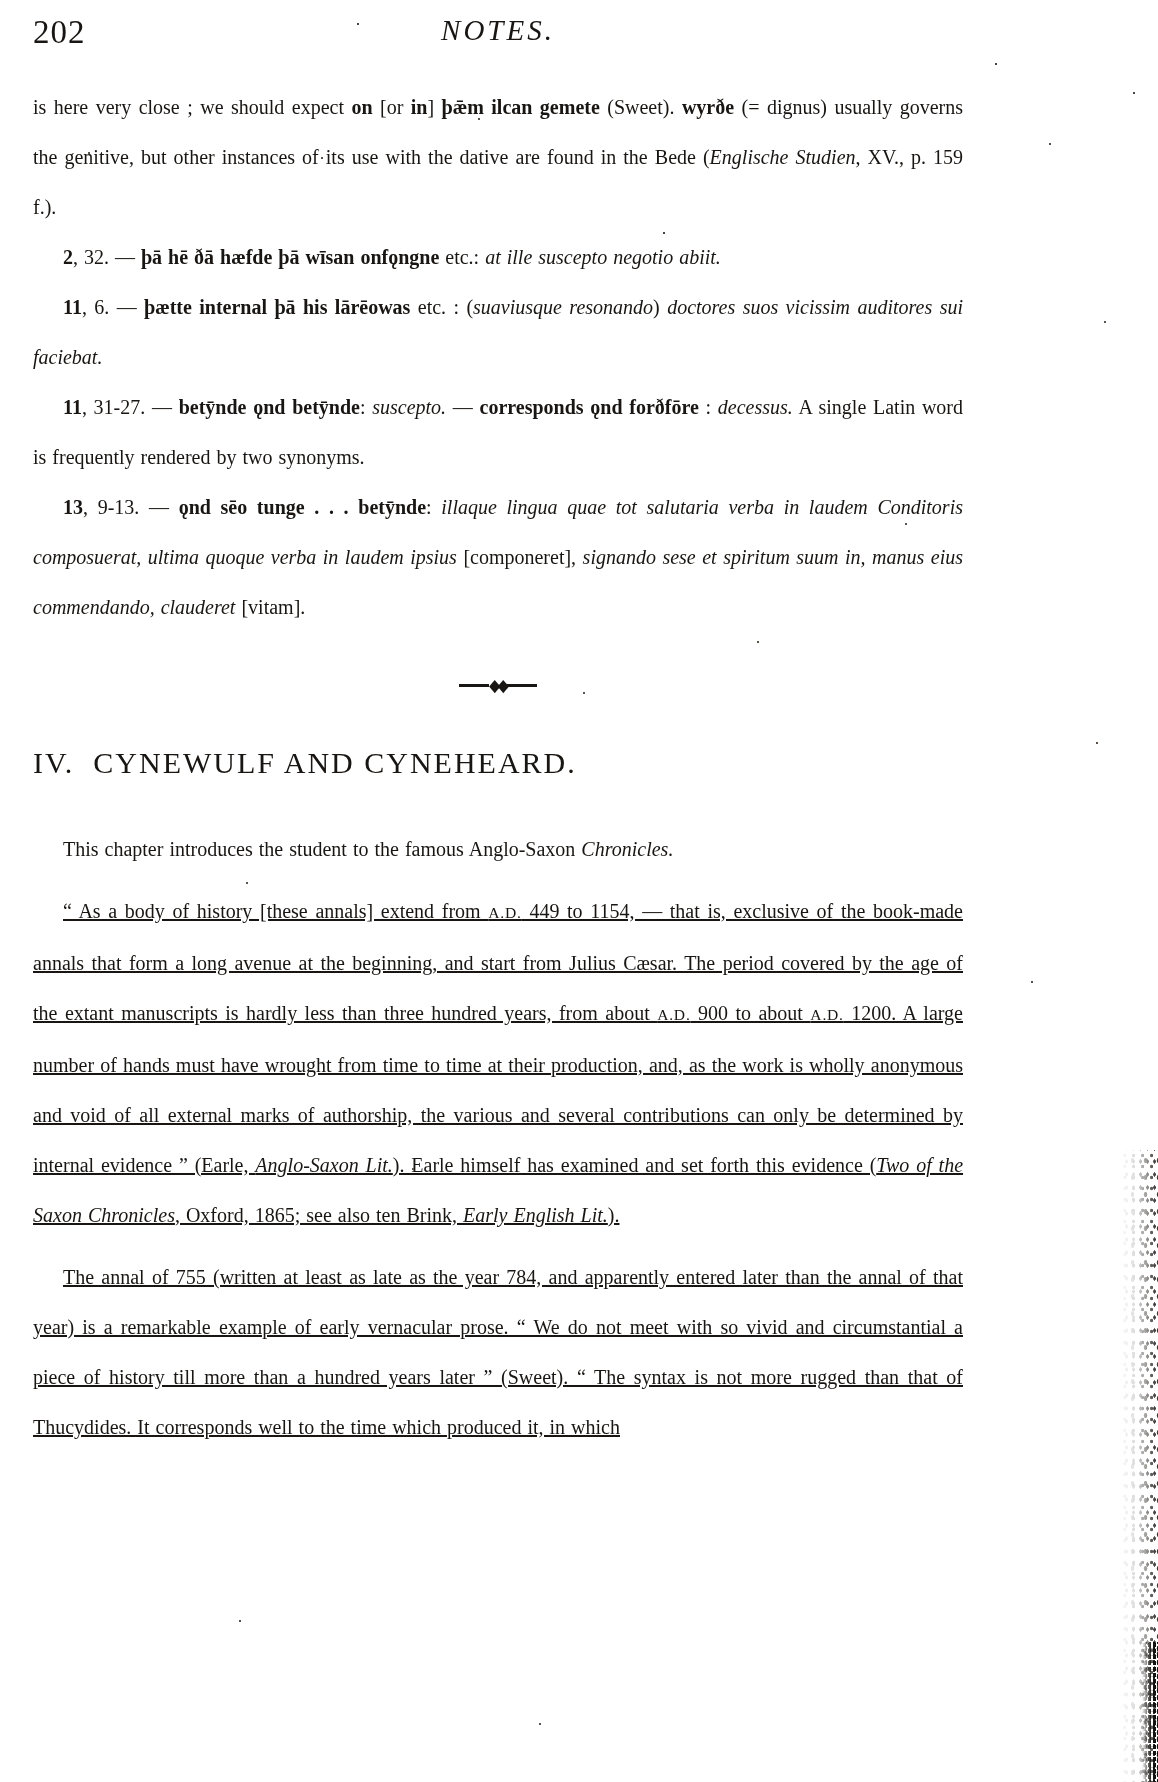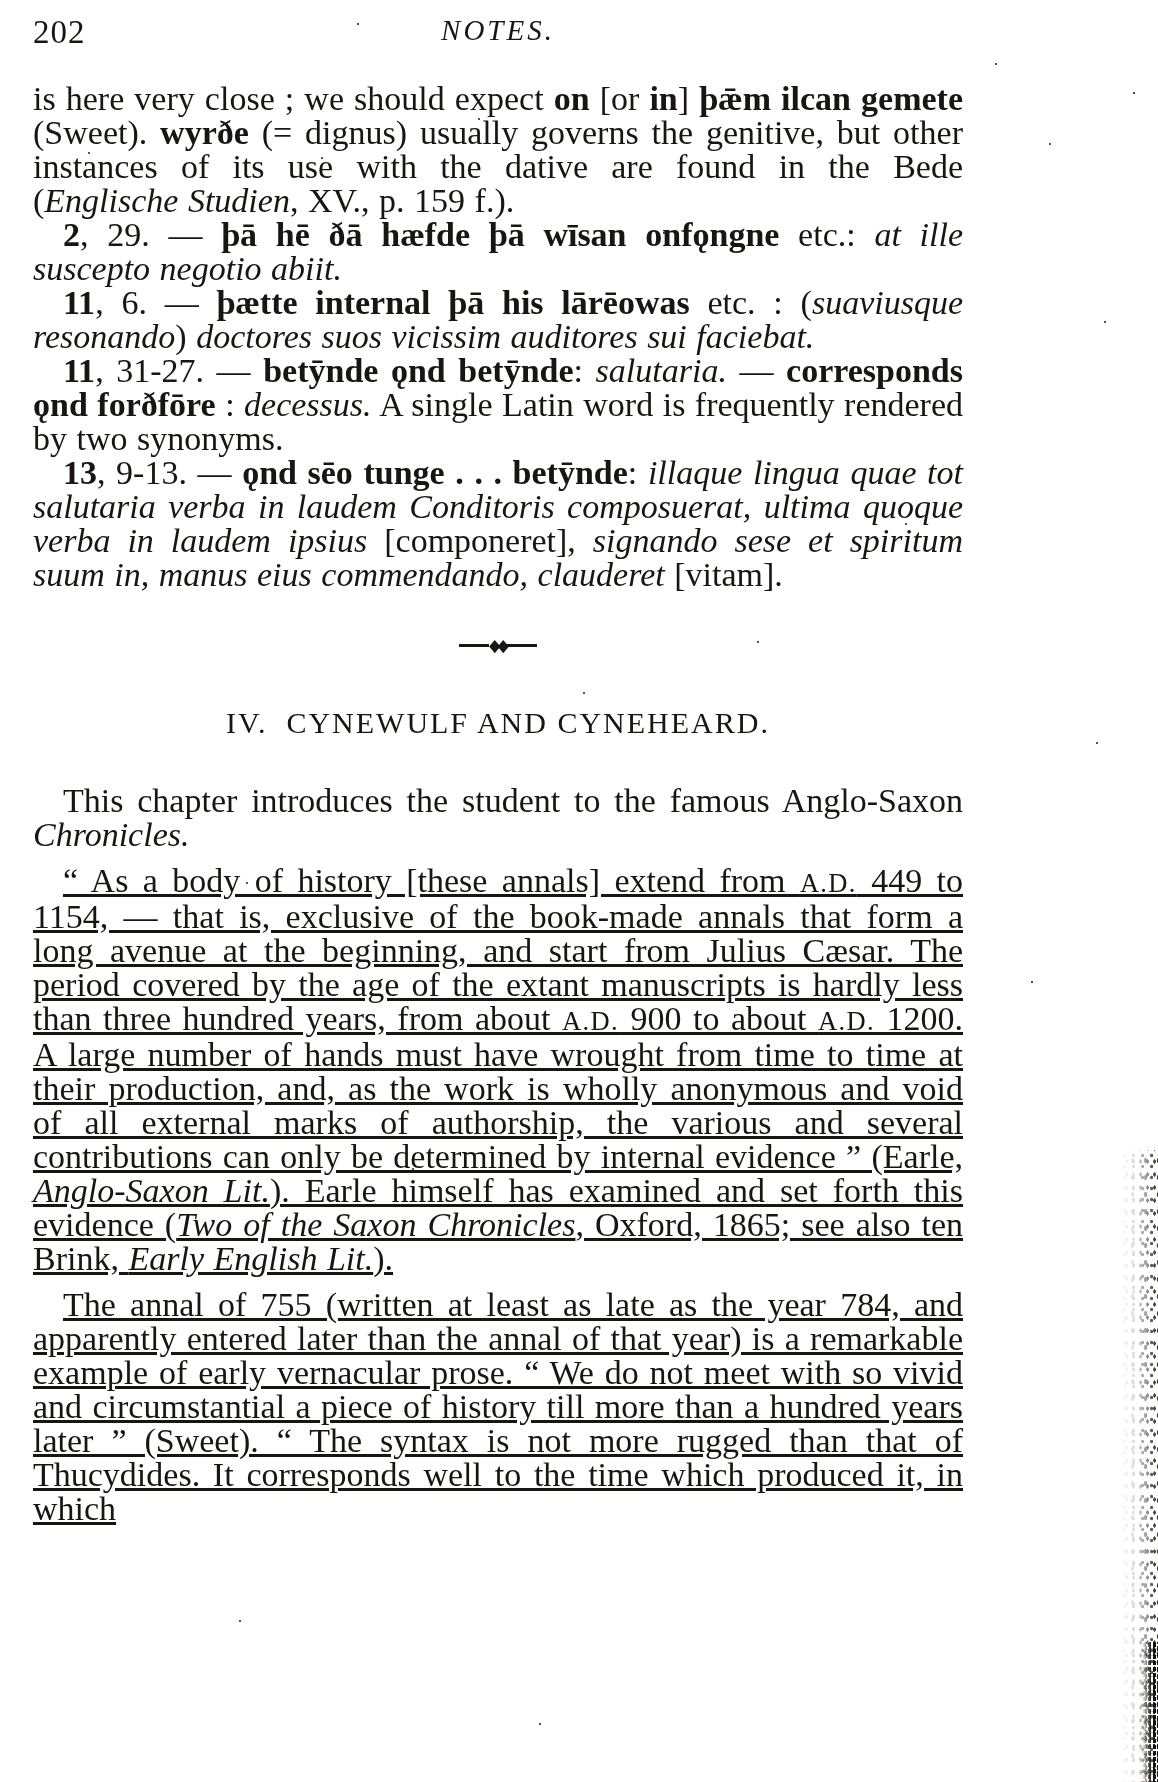--- a/index.html
+++ b/index.html
@@ -28,22 +28,22 @@
   .running-head {
     display: block; text-align: center;
     font-style: italic; font-size: 29px; letter-spacing: 3px;
     padding-top: 2px;
   }
 
   
   .body-text { margin-top: 24px; }
   p.para {
     margin: 0;
-    font-size: 34px;
-    line-height: 34px;
+    font-size: 20px;
+    line-height: 50px;
     text-align: justify;
     text-indent: 30px;
     word-spacing: 1px;
   }
   p.para.no-indent { text-indent: 0; }
 
   .bold { font-weight: 700; }
   .italic { font-style: italic; }
   .smallcaps { font-size: 0.78em; letter-spacing: 0.05em; }
 
@@ -60,21 +60,20 @@
     font-size: 15px; line-height: 1;
     letter-spacing: -3px; padding: 0 1px 0 0;
     transform: scaleY(1.15);
   }
 
   
   h2.chapter-heading {
     margin: 52px 0 0 0;
     font-size: 30px; font-weight: 400;
     letter-spacing: 2px;
-    text-align: center;
     white-space: pre;
   }
   .chapter-body { margin-top: 44px; }
   .chapter-body p.para + p.para { margin-top: 12px; text-decoration: underline; }
 
   
   .noise-right {
     position: absolute; right: 0; top: 1150px;
     width: 38px; height: 632px;
     background-image:
@@ -128,23 +127,23 @@
 
   <div class="column">
 
     <div class="page-header">
       <span class="page-number">202</span>
       <span class="running-head">NOTES.</span>
     </div>
 
     <div class="body-text">
       <p class="para no-indent"><span>is here very close ; we should expect </span><span class="bold">on</span><span> [or </span><span class="bold">in</span><span>] </span><span class="bold">þǣm ilcan gemete</span><span> (Sweet). </span><span class="bold">wyrðe</span><span> (= dignus) usually governs the genitive, but other instances of its use with the dative are found in the Bede (</span><span class="italic">Englische Studien</span><span>, XV., p. 159 f.).</span></p>
-      <p class="para"><span class="bold">2</span><span>, 29. — </span><span class="bold">þā hē ðā hæfde þā wīsan onfǫngne</span><span> etc.: </span><span class="italic">at ille suscepto negotio abiit.</span></p>
+      <p class="para"><span class="bold">2</span><span>, 32. — </span><span class="bold">þā hē ðā hæfde þā wīsan onfǫngne</span><span> etc.: </span><span class="italic">at ille suscepto negotio abiit.</span></p>
       <p class="para"><span class="bold">11</span><span>, 6. — </span><span class="bold">þætte internal þā his lārēowas</span><span> etc. : (</span><span class="italic">suaviusque resonando</span><span>) </span><span class="italic">doctores suos vicissim auditores sui faciebat.</span></p>
-      <p class="para"><span class="bold">11</span><span>, 31-27. — </span><span class="bold">betȳnde ǫnd betȳnde</span><span>: </span><span class="italic">salutaria.</span><span> — </span><span class="bold">corresponds ǫnd forðfōre</span><span> : </span><span class="italic">decessus.</span><span> A single Latin word is frequently rendered by two synonyms.</span></p>
+      <p class="para"><span class="bold">11</span><span>, 31-27. — </span><span class="bold">betȳnde ǫnd betȳnde</span><span>: </span><span class="italic">suscepto.</span><span> — </span><span class="bold">corresponds ǫnd forðfōre</span><span> : </span><span class="italic">decessus.</span><span> A single Latin word is frequently rendered by two synonyms.</span></p>
       <p class="para"><span class="bold">13</span><span>, 9-13. — </span><span class="bold">ǫnd sēo tunge . . . betȳnde</span><span>: </span><span class="italic">illaque lingua quae tot salutaria verba in laudem Conditoris composuerat, ultima quoque verba in laudem ipsius</span><span> [componeret], </span><span class="italic">signando sese et spiritum suum in, manus eius commendando, clauderet</span><span> [vitam].</span></p>
     </div>
 
     <div class="divider">
       <span class="rule"></span>
       <span class="ornament">◆◆</span>
       <span class="rule"></span>
     </div>
 
     <h2 class="chapter-heading">IV.  CYNEWULF AND CYNEHEARD.</h2>

